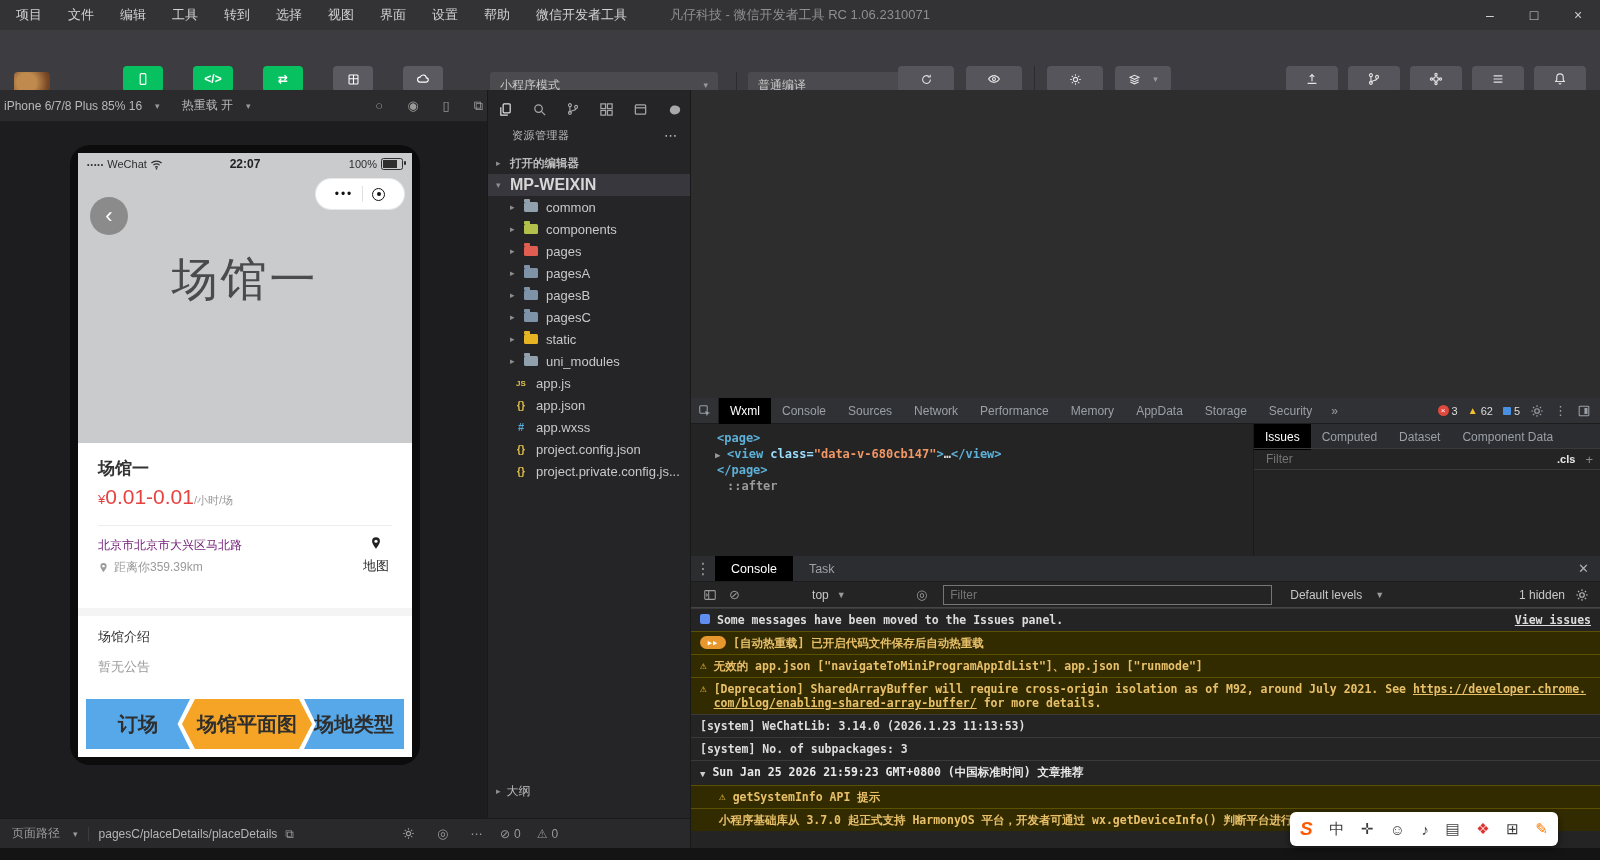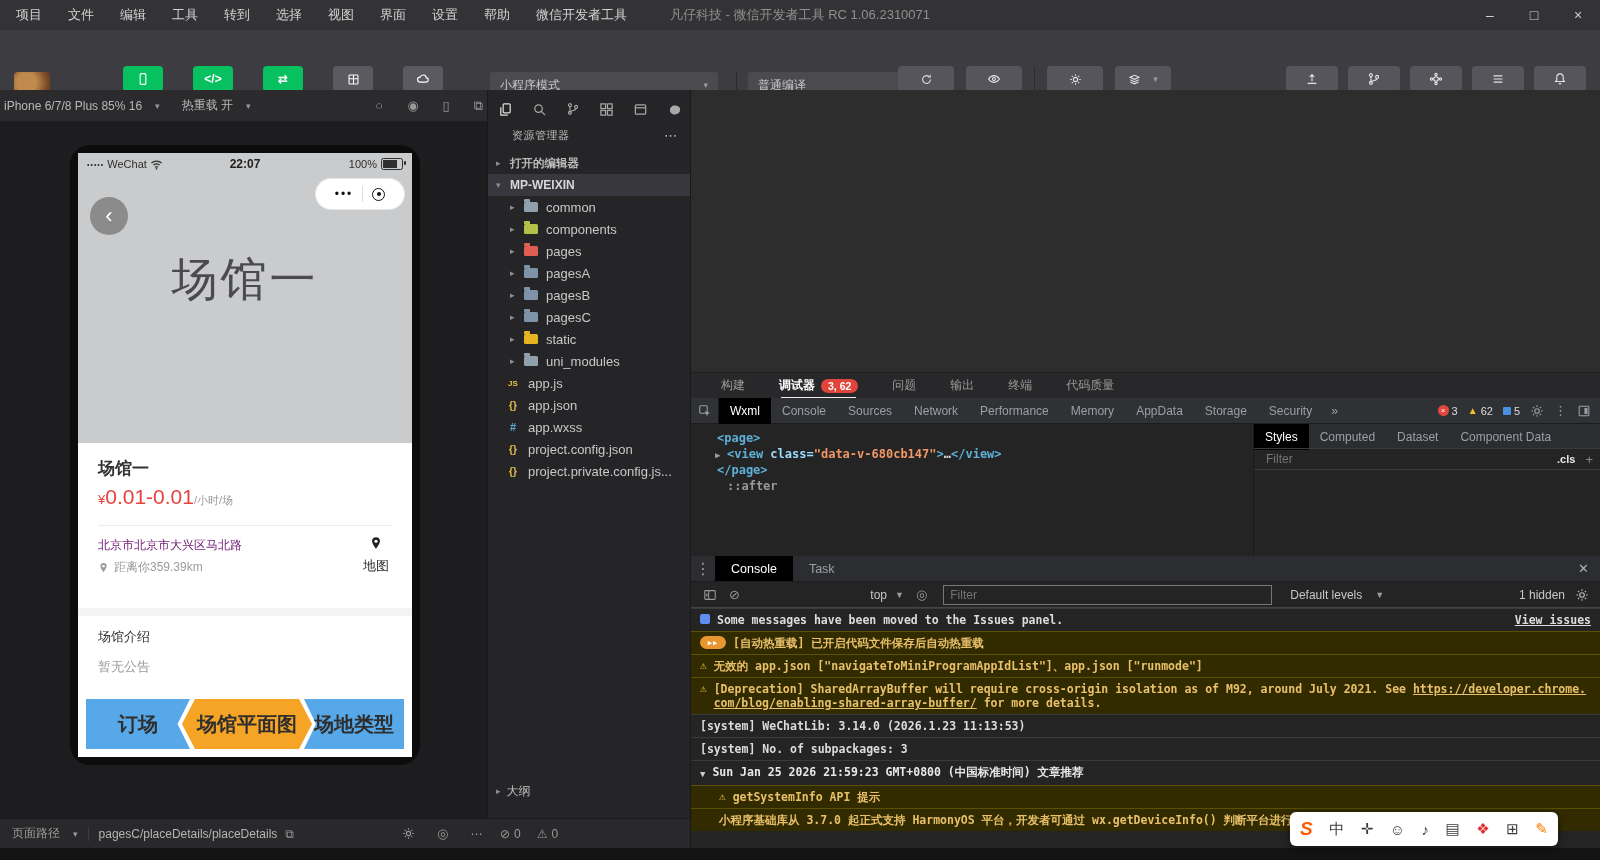--- a/index.html
+++ b/index.html
@@ -77,24 +77,24 @@
   #activity{left:0;top:6px;width:203px;height:26px;display:flex;justify-content:space-around;align-items:center;color:#a8a8a8;}
   #exp-header{left:0;top:34px;width:203px;height:22px;display:flex;align-items:center;font-size:11px;color:#bbb;}
   #exp-header .ttl{margin-left:24px;letter-spacing:.5px;}
   #exp-header .more{margin-left:auto;margin-right:14px;font-size:13px;color:#bbb;}
   #tree{left:0;top:62px;width:203px;}
   .trow{position:relative;height:22px;display:flex;align-items:center;font-size:13px;color:#c8c8c8;cursor:pointer;white-space:nowrap;}
   .trow.sel{background:#37373d;}
   .trow .car{width:10px;font-size:9px;color:#8f8f8f;margin-left:8px;}
   .trow.child .car{margin-left:22px;}
   .trow .sect{font-size:11.5px;font-weight:bold;color:#bcbcbc;margin-left:4px;}
-  .trow .rootl{font-size:12px;font-weight:bold;color:#d8d8d8;margin-left:4px;}
+  .trow .rootl{font-size:16px;font-weight:bold;color:#d8d8d8;margin-left:4px;}
   .fold{position:relative;width:14px;height:10px;border-radius:1.5px;margin:0 8px 0 4px;}
   .fold::before{content:"";position:absolute;left:0;top:-3px;width:6px;height:3px;border-radius:1px 1px 0 0;background:inherit;}
-  .ficon{width:14px;margin:0 8px 0 18px;text-align:center;font-weight:bold;}
+  .ficon{width:14px;margin:0 8px 0 26px;text-align:center;font-weight:bold;}
   #outline-row{left:0;top:690px;width:203px;height:22px;display:flex;align-items:center;font-size:12px;color:#bcbcbc;}
   #outline-row .car{font-size:9px;color:#8f8f8f;margin:0 6px 0 8px;}
   
   #right-col{left:690px;top:90px;width:910px;height:758px;background:#2d2d2e;border-left:1px solid #191919;box-sizing:border-box;}
   #debug-tabs{left:0;top:282px;width:910px;height:26px;background:#28282a;border-top:1px solid #1f1f1f;
               display:flex;align-items:center;gap:34px;padding-left:30px;box-sizing:border-box;font-size:12px;color:#9a9a9a;}
   .dtab{position:relative;height:26px;display:flex;align-items:center;gap:6px;cursor:pointer;}
   .dtab.active{color:#fff;font-weight:bold;}
   .dtab.active::after{content:"";position:absolute;left:2px;right:2px;bottom:0;height:2px;background:#efefef;}
   .badge{background:#e0443a;color:#fff;font-size:10.5px;font-weight:bold;border-radius:9px;padding:1px 7px;}
@@ -121,21 +121,21 @@
   #styles-filter .plus{color:#8a8a8a;margin:0 8px 0 10px;font-size:13px;}
   
   #console-panel{left:0;top:466px;width:910px;height:292px;background:#242424;}
   #console-header{left:0;top:0;width:910px;height:26px;background:#2c2d30;border-bottom:1px solid #1c1c1c;display:flex;align-items:stretch;box-sizing:border-box;}
   #console-header .kebab{width:24px;display:flex;align-items:center;justify-content:center;color:#9a9a9a;}
   .contab{padding:0 16px;display:flex;align-items:center;font-size:12.5px;color:#9aa0a6;cursor:pointer;}
   .contab.active{background:#000;color:#fff;}
   #console-header .x{margin-left:auto;margin-right:12px;display:flex;align-items:center;color:#b0b0b0;font-size:13px;}
   #console-toolbar{left:0;top:26px;width:910px;height:26px;border-bottom:1px solid #454545;display:flex;align-items:center;box-sizing:border-box;color:#9a9a9a;font-size:12px;}
   #console-toolbar .tbi{margin-left:12px;display:flex;align-items:center;}
-  #ctx-sel{margin-left:14px;width:150px;display:flex;align-items:center;justify-content:flex-end;color:#c8c8c8;}
+  #ctx-sel{margin-left:14px;width:150px;display:flex;align-items:center;justify-content:center;color:#c8c8c8;}
   #console-filter{margin-left:16px;width:315px;height:18px;background:#242424;border:1px solid #767676;color:#ccc;font-size:12px;padding:0 6px;outline:none;font-family:inherit;}
   #lvl-sel{margin-left:18px;color:#c8c8c8;display:flex;align-items:center;gap:5px;}
   #hidden-count{margin-left:auto;color:#c8c8c8;}
   #console-toolbar .gear{margin:0 12px 0 10px;color:#b8b8b8;}
   #console-msgs{left:0;top:52px;width:910px;height:240px;overflow:hidden;font-family:"DejaVu Sans Mono",monospace;font-size:11.5px;font-weight:bold;}
   .crow{position:relative;display:flex;align-items:flex-start;gap:7px;padding:4px 10px 4px 9px;border-top:1px solid #3a3a3a;color:#dcdcdc;line-height:14px;}
   .crow.warn{background:#332b00;border-top-color:#5c5100;color:#e8c06a;}
   .crow.ind{padding-left:28px;}
   .crow .wicon{color:#f5c73d;font-size:11px;line-height:13px;}
   .crow .iinfo{margin-top:1px;width:10px;height:10px;border-radius:2px;background:#5f8df0;flex:none;}
@@ -551,41 +551,20 @@
           <span>project.private.config.js...</span>
         </div>
       </div>
     <div id="outline-row" class="abs">
       <span class="car">▸</span>
       <span>大纲</span>
     </div>
   </div>
 
   <div id="right-col" class="abs">
-    <div id="debug-tabs" class="abs">
-        <div class="dtab">
-          <span>构建</span>
-        </div>
-        <div class="dtab active">
-          <span>调试器</span>
-          <span class="badge">3, 62</span>
-        </div>
-        <div class="dtab">
-          <span>问题</span>
-        </div>
-        <div class="dtab">
-          <span>输出</span>
-        </div>
-        <div class="dtab">
-          <span>终端</span>
-        </div>
-        <div class="dtab">
-          <span>代码质量</span>
-        </div>
-      </div>
 
     <div id="devtools-bar" class="abs">
       <div id="inspect-cell">
         <svg width="14" height="14" viewBox="0 0 16 16" fill="none" stroke="currentColor" stroke-width="1.2">
             <rect x="2" y="2" width="8.5" height="8.5" rx="1"></rect>
             <path d="M8 8l6 2.2-2.6 1L10.2 14z" fill="currentColor" stroke="none"></path>
           </svg>
       </div>
       <div id="cdtabs" style="display:flex;align-items:stretch;">
           <div class="cdtab active">Wxml</div>
@@ -631,21 +610,21 @@
     <div id="elements" class="abs">
         <div class="wxline" style="padding-left: 14px;"><span class="wxarrow"></span><span class="wx-t">&lt;page&gt;</span></div>
         <div class="wxline" style="padding-left: 14px;"><span class="wxarrow" style="margin-left: 10px;">▶</span><span class="wx-t">&lt;view</span><span class="wx-a"> class=</span><span class="wx-v">"data-v-680cb147"</span><span class="wx-t">&gt;</span><span class="wx-d">…</span><span class="wx-t">&lt;/view&gt;</span></div>
         <div class="wxline" style="padding-left: 14px;"><span class="wxarrow"></span><span class="wx-t">&lt;/page&gt;</span></div>
         <div class="wxline" style="padding-left: 14px;"><span class="wxarrow" style="margin-left: 10px;"></span><span class="wx-p">::after</span></div>
       </div>
     <div id="el-div" class="abs"></div>
 
     <div id="styles-pane" class="abs">
       <div id="styles-tabs" class="abs">
-          <div class="cdtab active">Styles</div>
+          <div class="cdtab active">Issues</div>
           <div class="cdtab">Computed</div>
           <div class="cdtab">Dataset</div>
           <div class="cdtab">Component Data</div>
         </div>
       <div id="styles-filter" class="abs">
         <input placeholder="Filter" style="">
         <span class="cls">.cls</span>
         <span class="plus">+</span>
       </div>
     </div>

